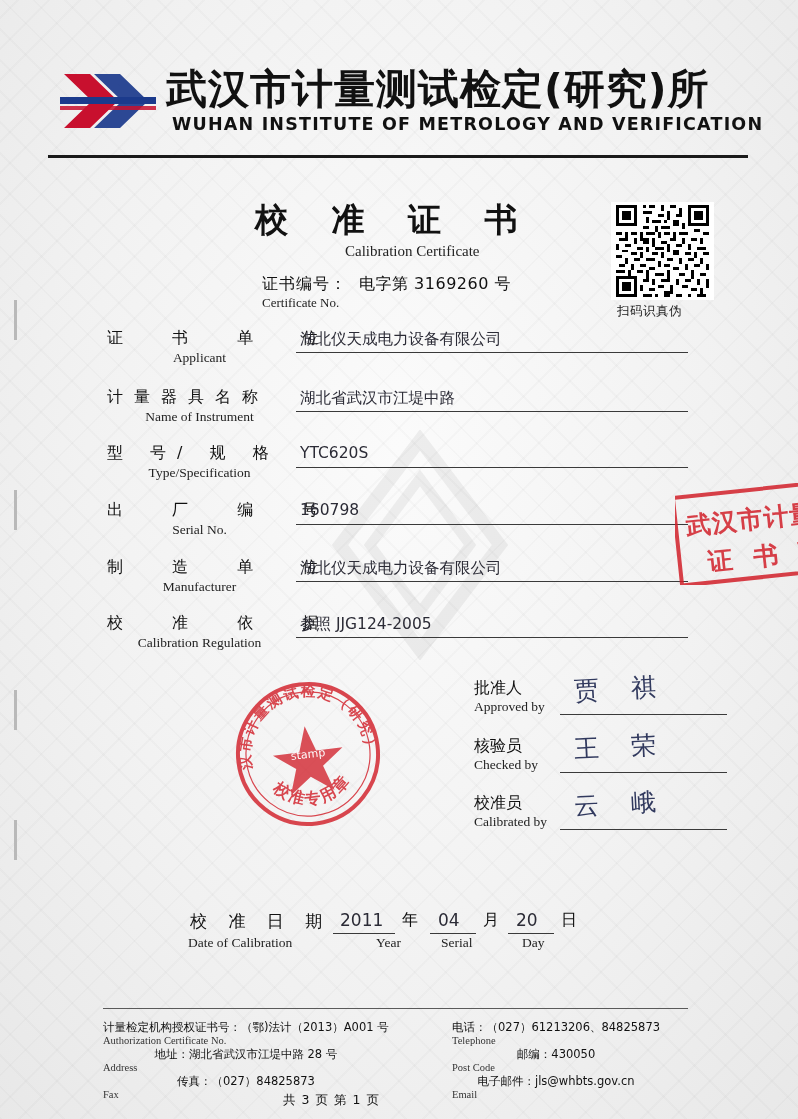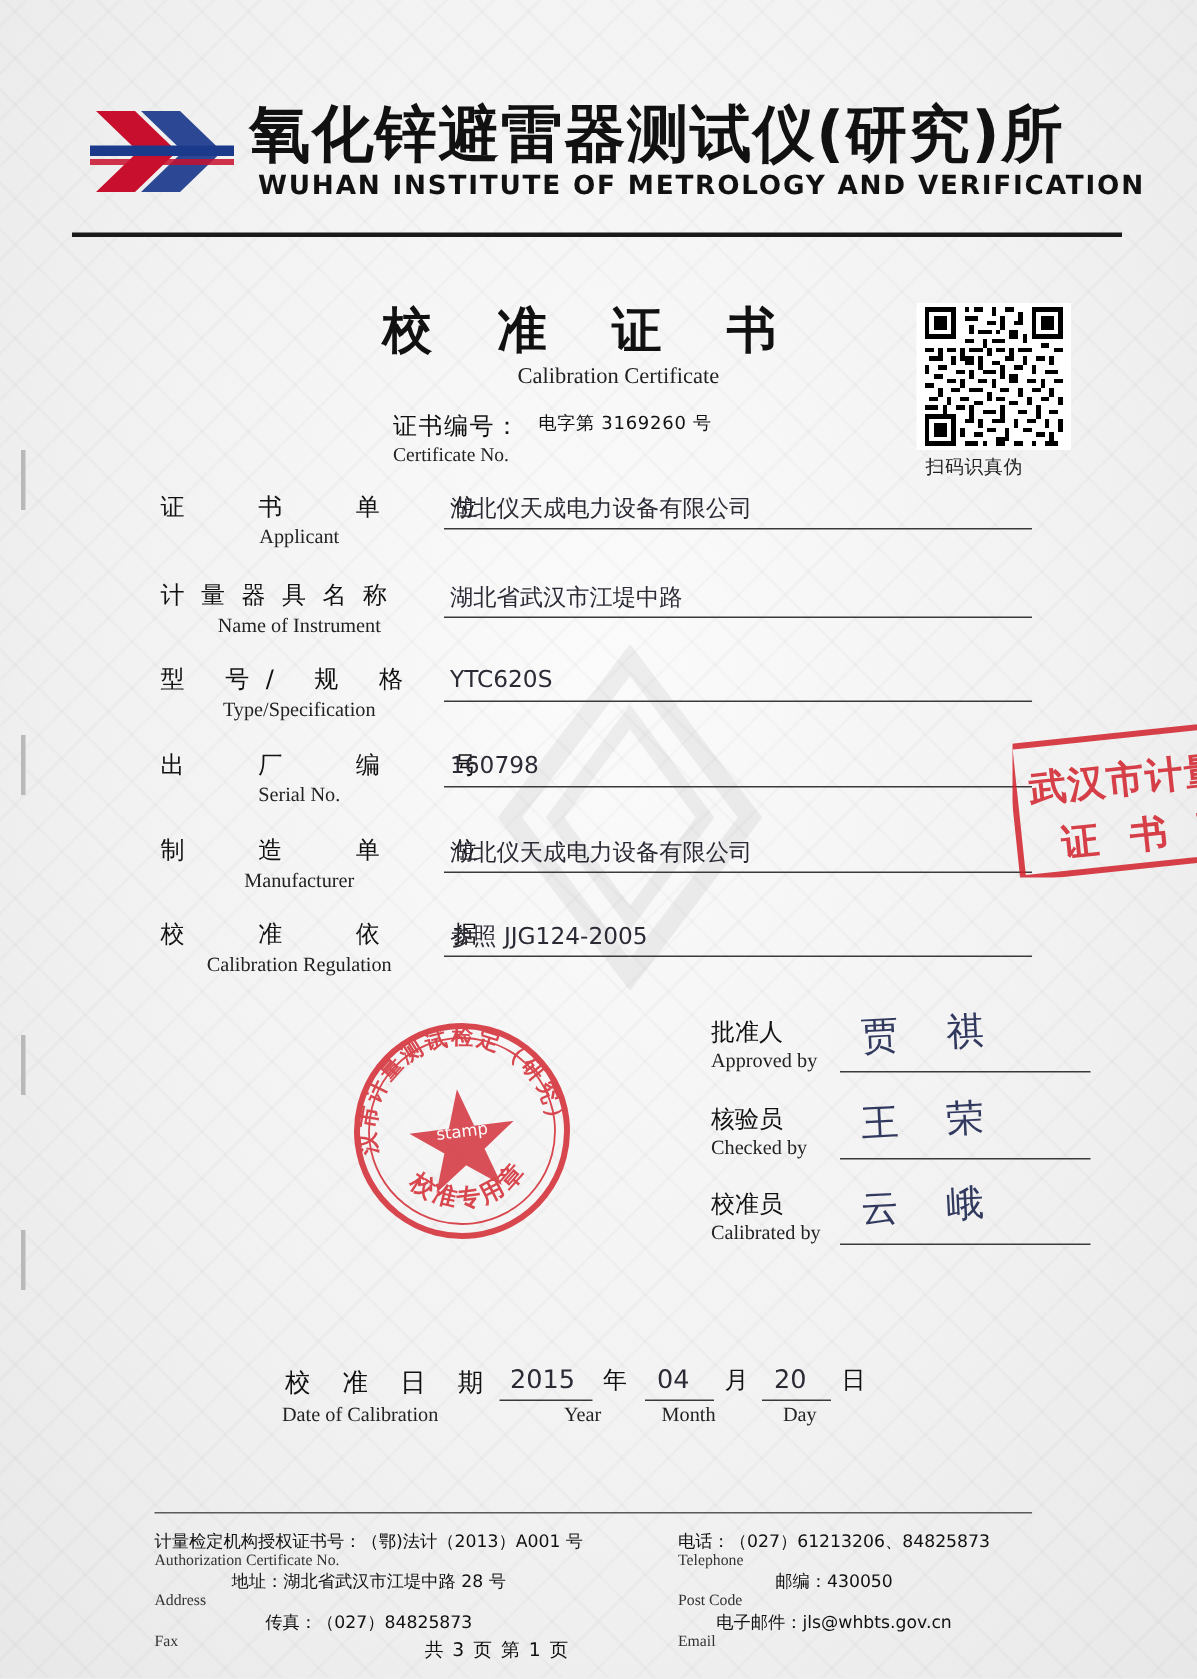--- a/index.html
+++ b/index.html
@@ -129,21 +129,21 @@
   #certno-label-en {
     position: absolute;
     left: 262px; top: 295px;
     font-size: 13px;
     color: #222;
   }
   #certno-value {
     position: absolute;
     left: 359px; top: 274px;
     font-family: "DejaVu Sans", "Liberation Sans", sans-serif;
-    font-size: 12px;
+    font-size: 16px;
     color: #111;
     letter-spacing: 0.5px;
   }
 
   
   .field-row { position: absolute; left: 103px; width: 585px; }
   .label-cn {
     position: absolute; left: 0; top: 0;
     font-family: "DejaVu Sans", "Liberation Sans", sans-serif;
     font-size: 16px;
@@ -292,21 +292,21 @@
   <div class="edge-mark" style="top:690px;height:40px;"></div>
   <div class="edge-mark" style="top:820px;height:40px;"></div>
 
   <div id="header">
     <svg id="logo-mark" viewBox="0 0 96 70">
       <path d="M4 8 L30 8 L58 35 L30 62 L4 62 L32 35 Z" fill="#c8102e"></path>
       <path d="M34 8 L60 8 L88 35 L60 62 L34 62 L62 35 Z" fill="#1b3a8c" opacity="0.92"></path>
       <rect x="0" y="31" width="96" height="7" fill="#1b3a8c"></rect>
       <rect x="0" y="40" width="96" height="4" fill="#c8102e" opacity="0.85"></rect>
     </svg>
-    <div id="title-cn">氧化锌避雷器测试仪(研究)所</div>
+    <div id="title-cn">武汉市计量测试检定(研究)所</div>
     <div id="title-en">WUHAN INSTITUTE OF METROLOGY AND VERIFICATION</div>
   </div>
   <div id="header-rule"></div>
 
   <div id="cert-title-cn">校 准 证 书</div>
   <div id="cert-title-en">Calibration Certificate</div>
 
   <svg id="qr-box" viewBox="0 0 33 33" shape-rendering="crispEdges">
     <rect width="33" height="33" fill="#ffffff"></rect>
     <g fill="#000000">
@@ -516,29 +516,29 @@
       <rect x="2" y="8" width="184" height="88" fill="none" stroke="#d2202a" stroke-width="4"></rect>
       <text x="12" y="46" font-family="'DejaVu Sans','Liberation Sans',sans-serif" font-size="25" font-weight="bold" fill="#d2202a" letter-spacing="1">武汉市计量测试</text>
       <text x="30" y="84" font-family="'DejaVu Sans','Liberation Sans',sans-serif" font-size="25" font-weight="bold" fill="#d2202a" letter-spacing="6">证 书 骑</text>
     </g>
   </svg>
 
   <div id="date-row">
     <div class="date-label-cn" style="left:0px;">校 准 日 期</div>
     <div class="date-label-en" style="left:-2px;">Date of Calibration</div>
 
-    <div class="date-val" style="left:150px;">2015</div>
+    <div class="date-val" style="left:150px;">2011</div>
     <div class="date-line" style="left:143px;width:62px;"></div>
     <div class="date-unit" style="left:212px;">年</div>
     <div class="date-label-en" style="left:186px;">Year</div>
 
     <div class="date-val" style="left:248px;">04</div>
     <div class="date-line" style="left:240px;width:46px;"></div>
     <div class="date-unit" style="left:293px;">月</div>
-    <div class="date-label-en" style="left:251px;">Month</div>
+    <div class="date-label-en" style="left:251px;">Serial</div>
 
     <div class="date-val" style="left:326px;">20</div>
     <div class="date-line" style="left:318px;width:46px;"></div>
     <div class="date-unit" style="left:371px;">日</div>
     <div class="date-label-en" style="left:332px;">Day</div>
   </div>
 
   <div id="footer-rule"></div>
 
   <div class="foot-block" style="left:103px; top:1020px;">

